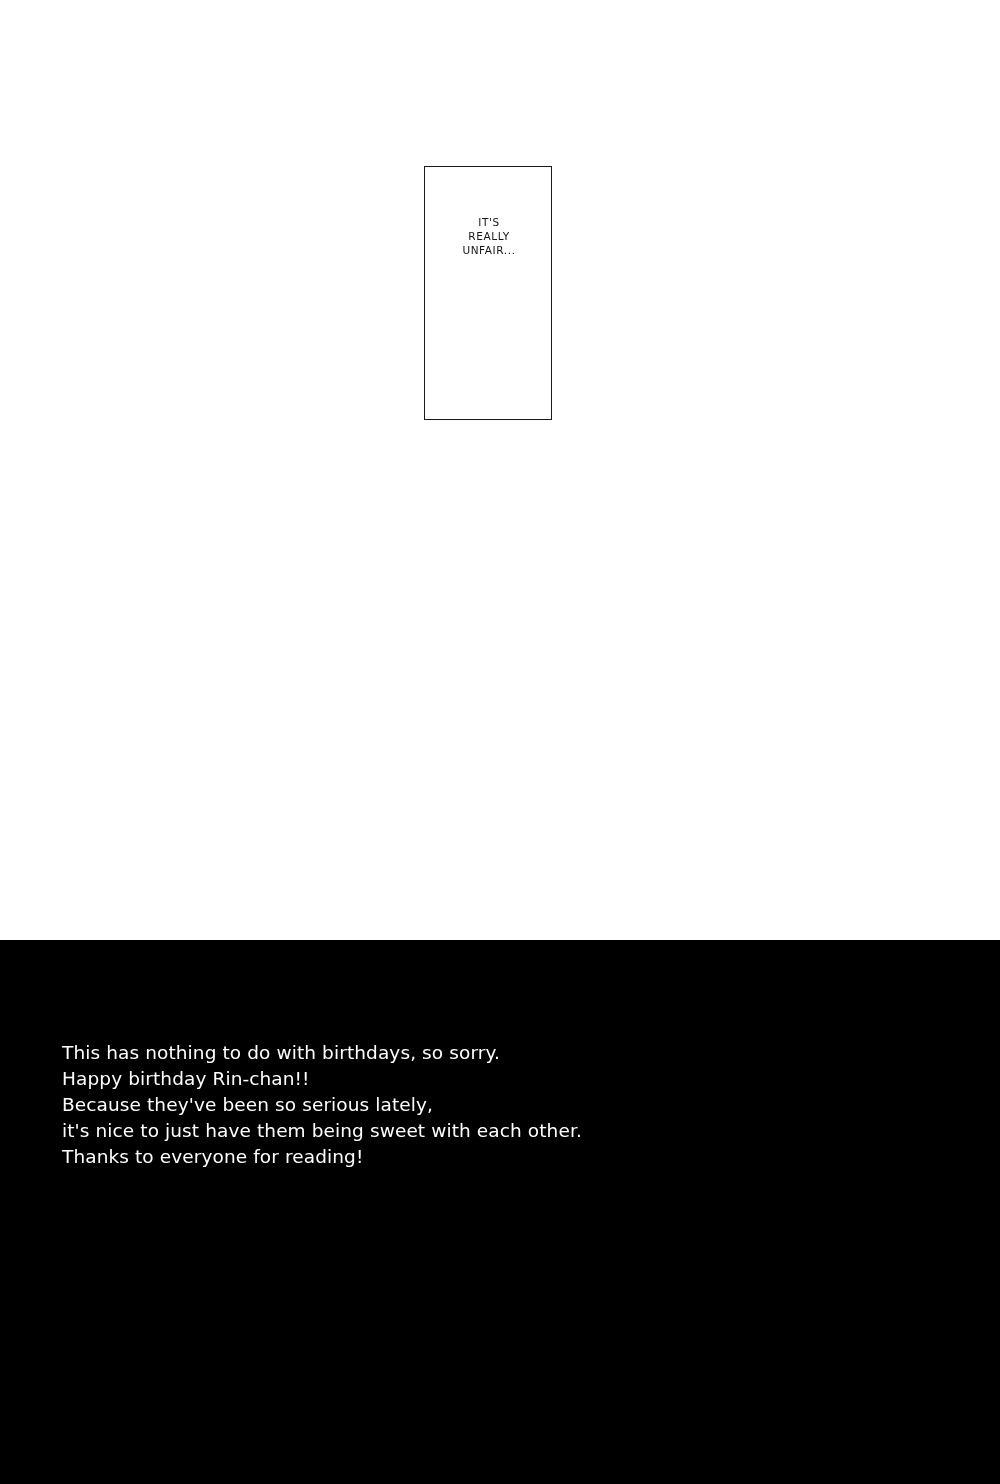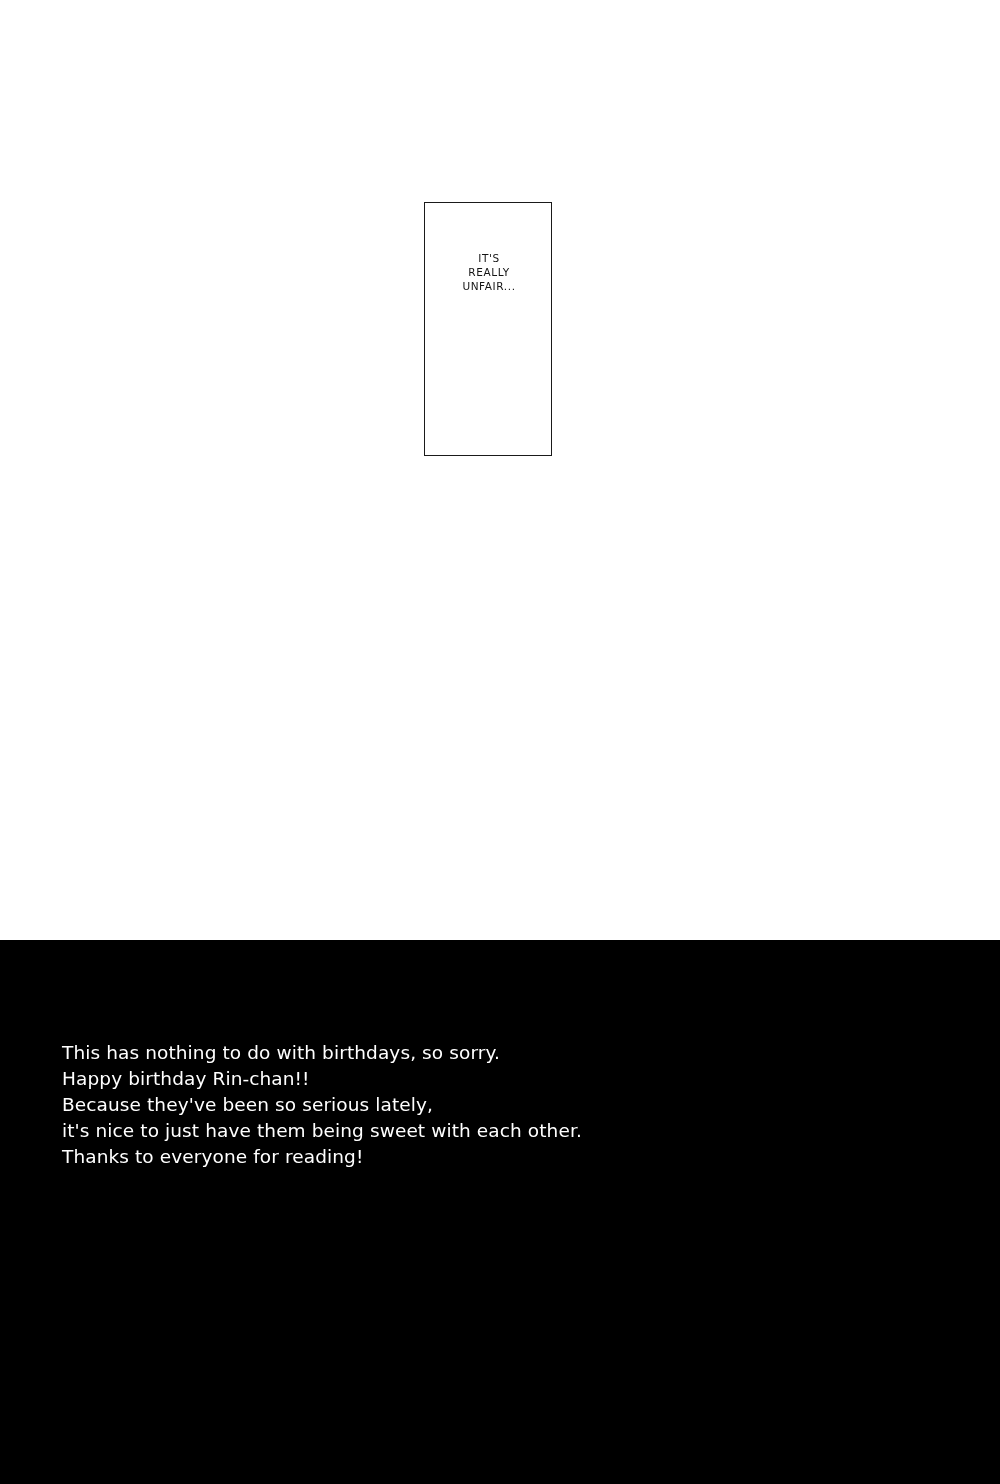--- a/index.html
+++ b/index.html
@@ -35,21 +35,20 @@
 
   .panel {
     position: absolute;
     left: 424px;
     top: 166px;
     width: 128px;
     height: 254px;
     border: 1px solid #1a1a1a;
     background: #ffffff;
     box-sizing: border-box;
-    margin-top: 36px;
   }
 
   .panel-dialogue {
     position: absolute;
     left: 0;
     top: 48px;
     width: 128px;
     text-align: center;
     font-family: "DejaVu Sans", sans-serif;
     font-size: 10.5px;

